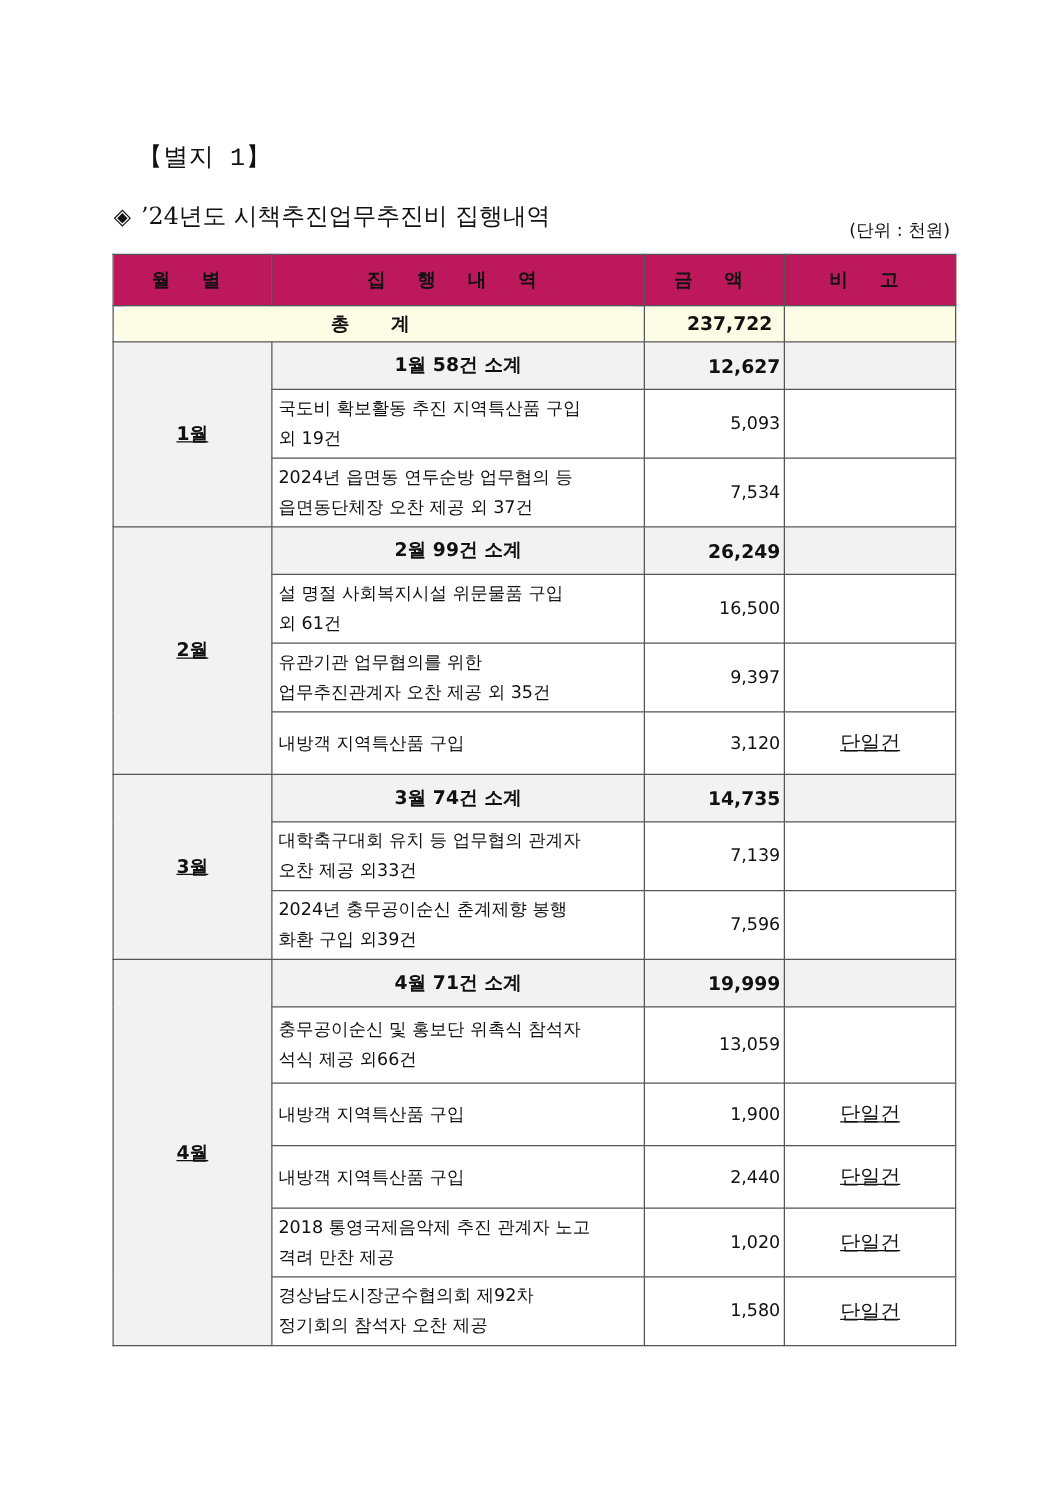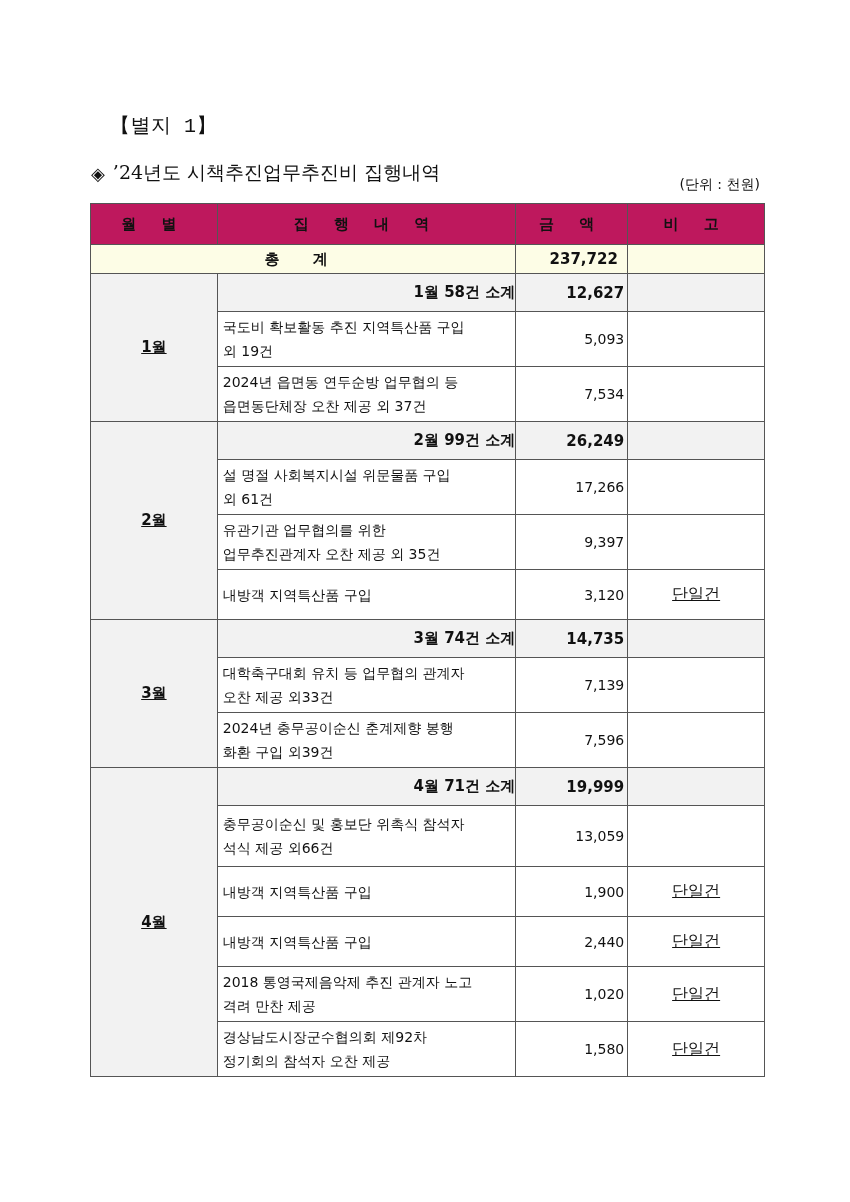--- a/index.html
+++ b/index.html
@@ -10,24 +10,24 @@
     .title { position: absolute; left: 91px; top: 160px; font-family: "DejaVu Serif", "Liberation Serif", serif;
              font-size: 19px; display: flex; align-items: center; gap: 8px; }
     .title .diamond { font-size: 18px; }
     .unit { position: absolute; right: 90px; top: 176px; font-size: 14px; }
     table { position: absolute; left: 90px; top: 203px; width: 675px; border-collapse: collapse;
             font-size: 14px; border: 1.5px solid #222; }
     td, th { border: 1px solid #555; padding: 0; }
     th { background: #be185d; font-weight: bold; font-size: 15px; height: 40px; letter-spacing: 10px; }
     col.c1 { width: 127px; } col.c2 { width: 299px; } col.c3 { width: 112px; } col.c4 { width: 137px; }
     .total td { background: #fdfde6; height: 28px; font-weight: bold; font-size: 15px; }
-    .total .label { text-align: center; letter-spacing: 14px; }
+    .total .label { text-align: center; letter-spacing: 14px; border-radius: 11px; }
     .total .amt { text-align: center; padding-left: 27px; }
     .sub td { background: #f2f2f2; height: 37px; font-weight: bold; font-size: 15px; }
-    .sub .label { text-align: right; }
+    .sub .label { text-align: center; }
     .amt { text-align: right; padding-right: 3px; }
     .month { text-align: center; font-size: 15px; background: #fff; text-decoration: underline; }
     .desc { padding: 3px 5px; line-height: 24px; font-size: 14px; }
     .note { text-align: center; font-size: 16px; text-decoration: underline; }
     .item td { background: #fff; }
   </style>
 </head>
 <body>
 
 <div class="attach">【별지 1】</div>
@@ -79,21 +79,21 @@
     </tr>
 
     <tr class="sub">
       <td rowspan="4" class="month">2월</td>
       <td class="label">2월 99건 소계</td>
       <td class="amt">26,249</td>
       <td></td>
     </tr>
     <tr class="item" style="height:48px">
       <td class="desc"><span>설 명절 사회복지시설 위문물품 구입</span><br><span>외 61건</span></td>
-      <td class="amt">17,266</td>
+      <td class="amt">16,500</td>
       <td class="note"></td>
     </tr>
     <tr class="item" style="height:50px">
       <td class="desc"><span>유관기관 업무협의를 위한</span><br><span>업무추진관계자 오찬 제공 외 35건</span></td>
       <td class="amt">9,397</td>
       <td class="note"></td>
     </tr>
     <tr class="item" style="height:50px">
       <td class="desc">내방객 지역특산품 구입</td>
       <td class="amt">3,120</td>

